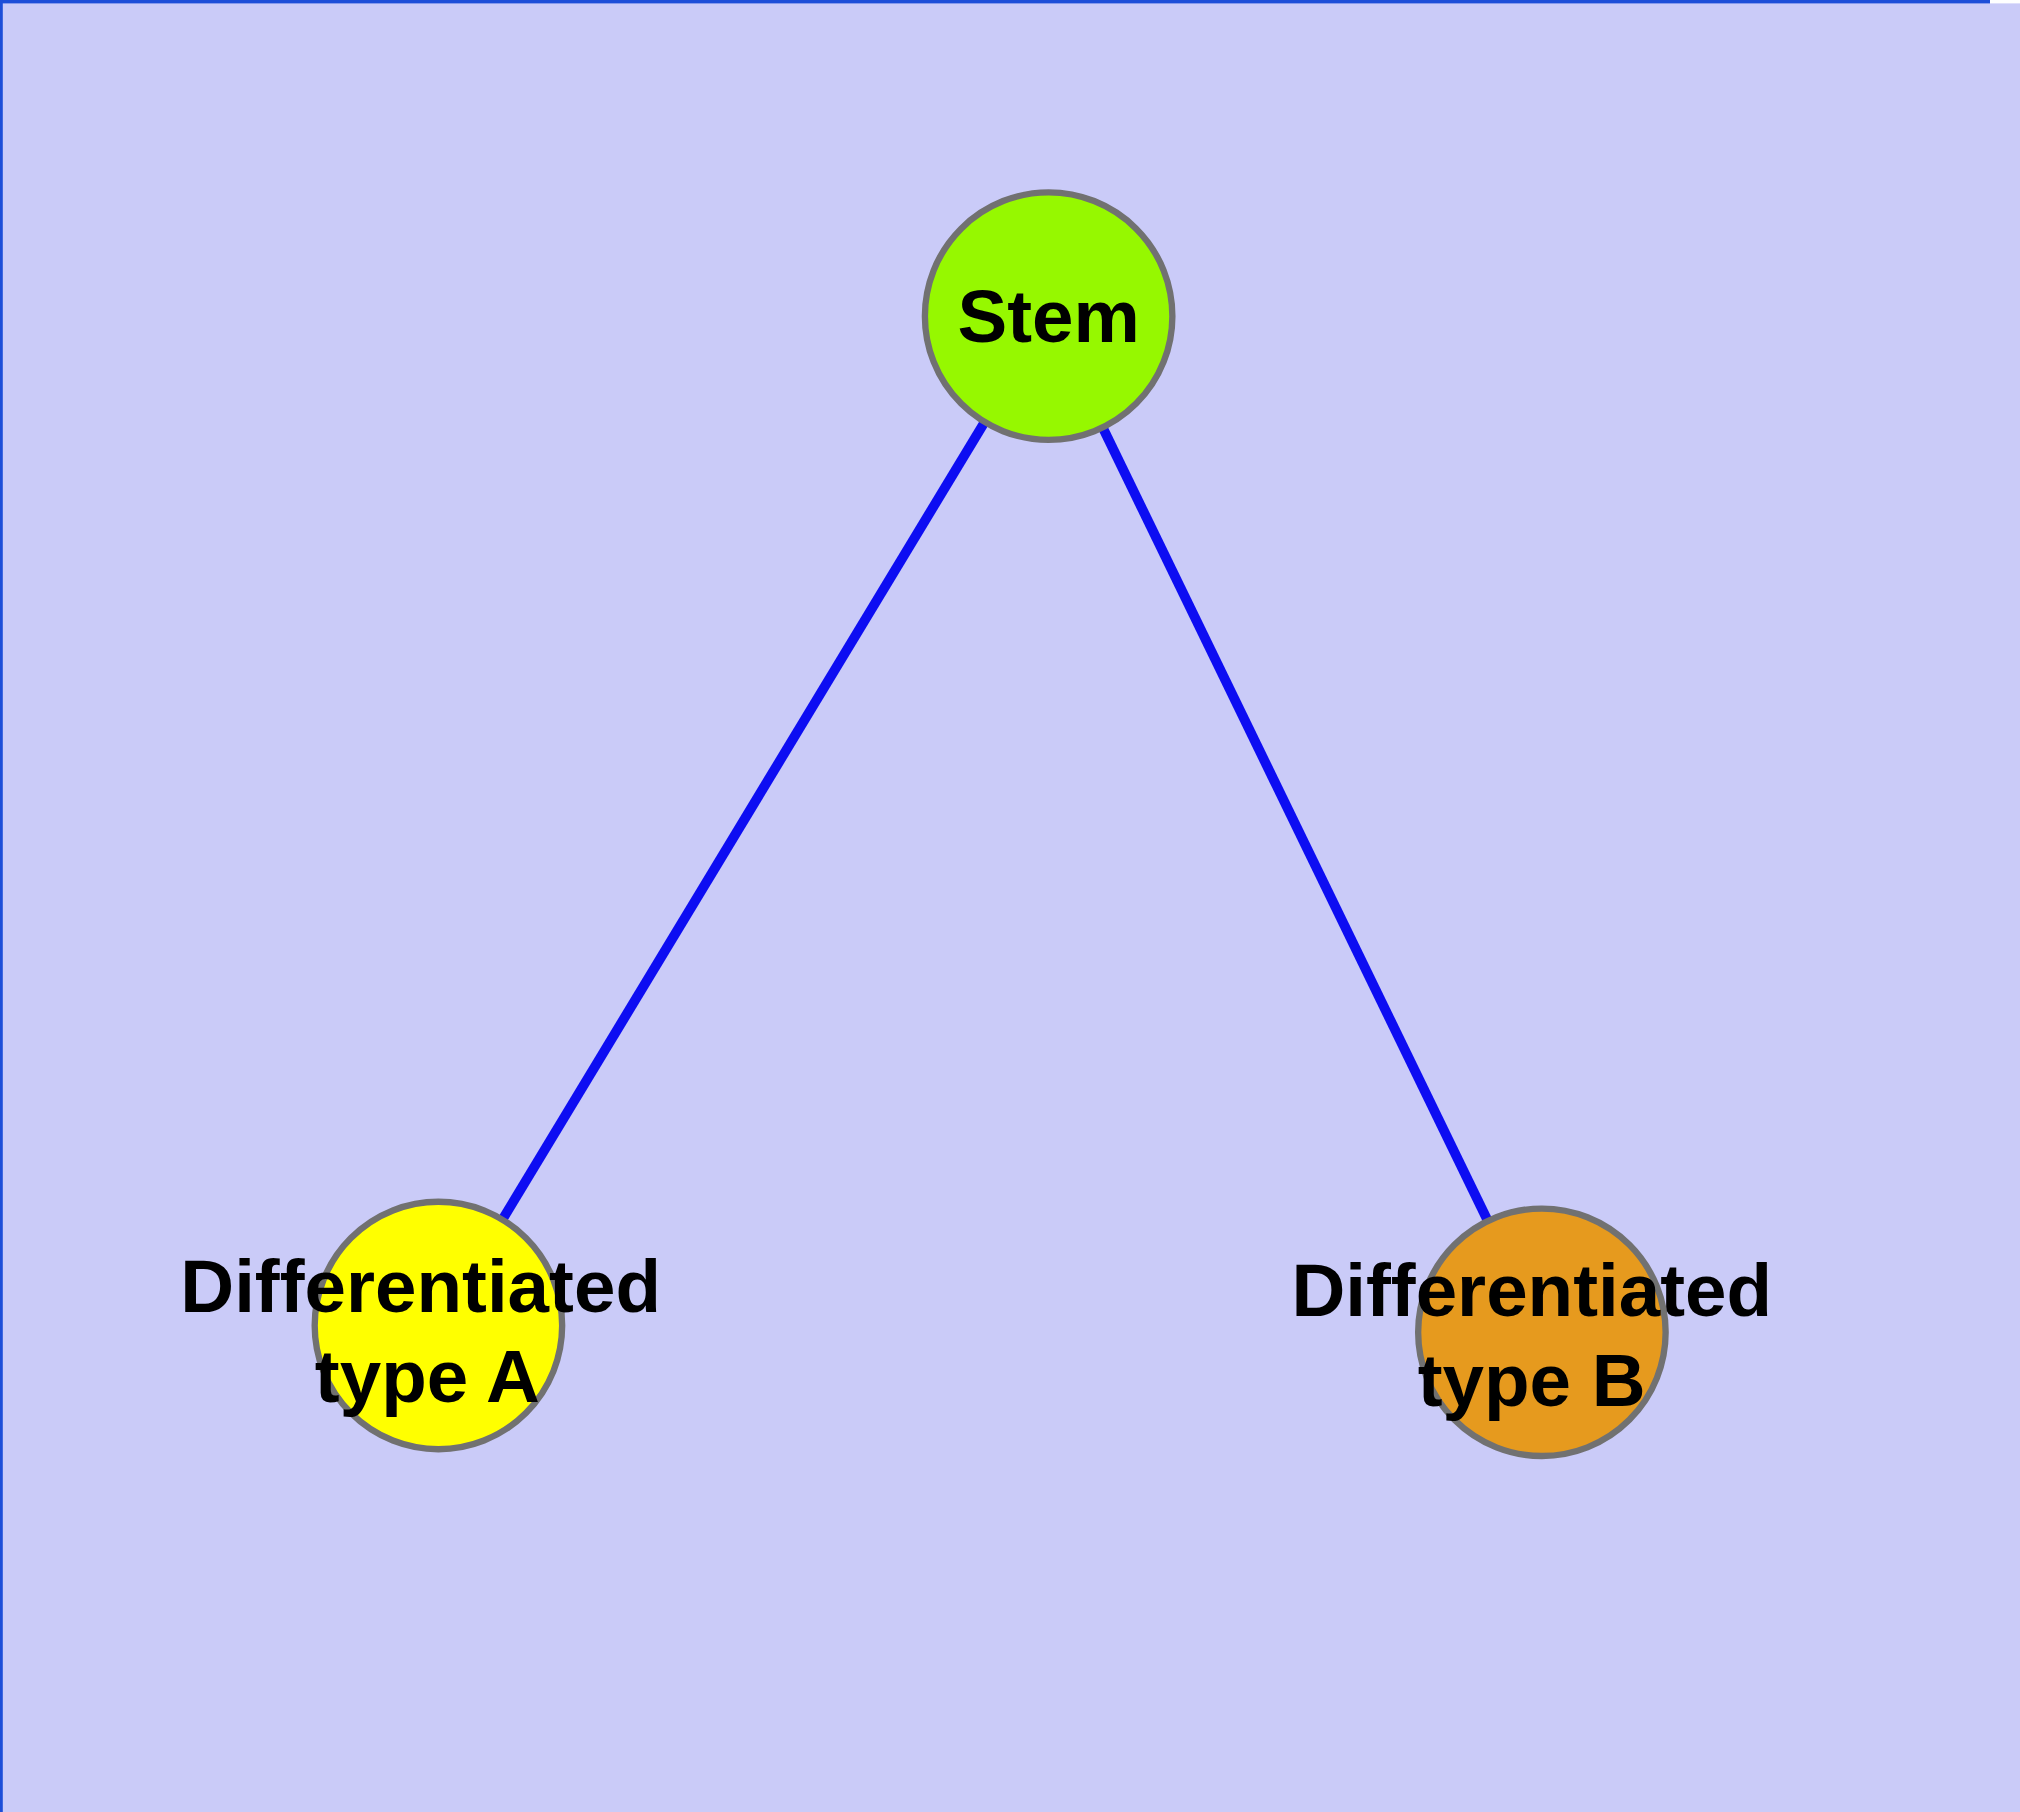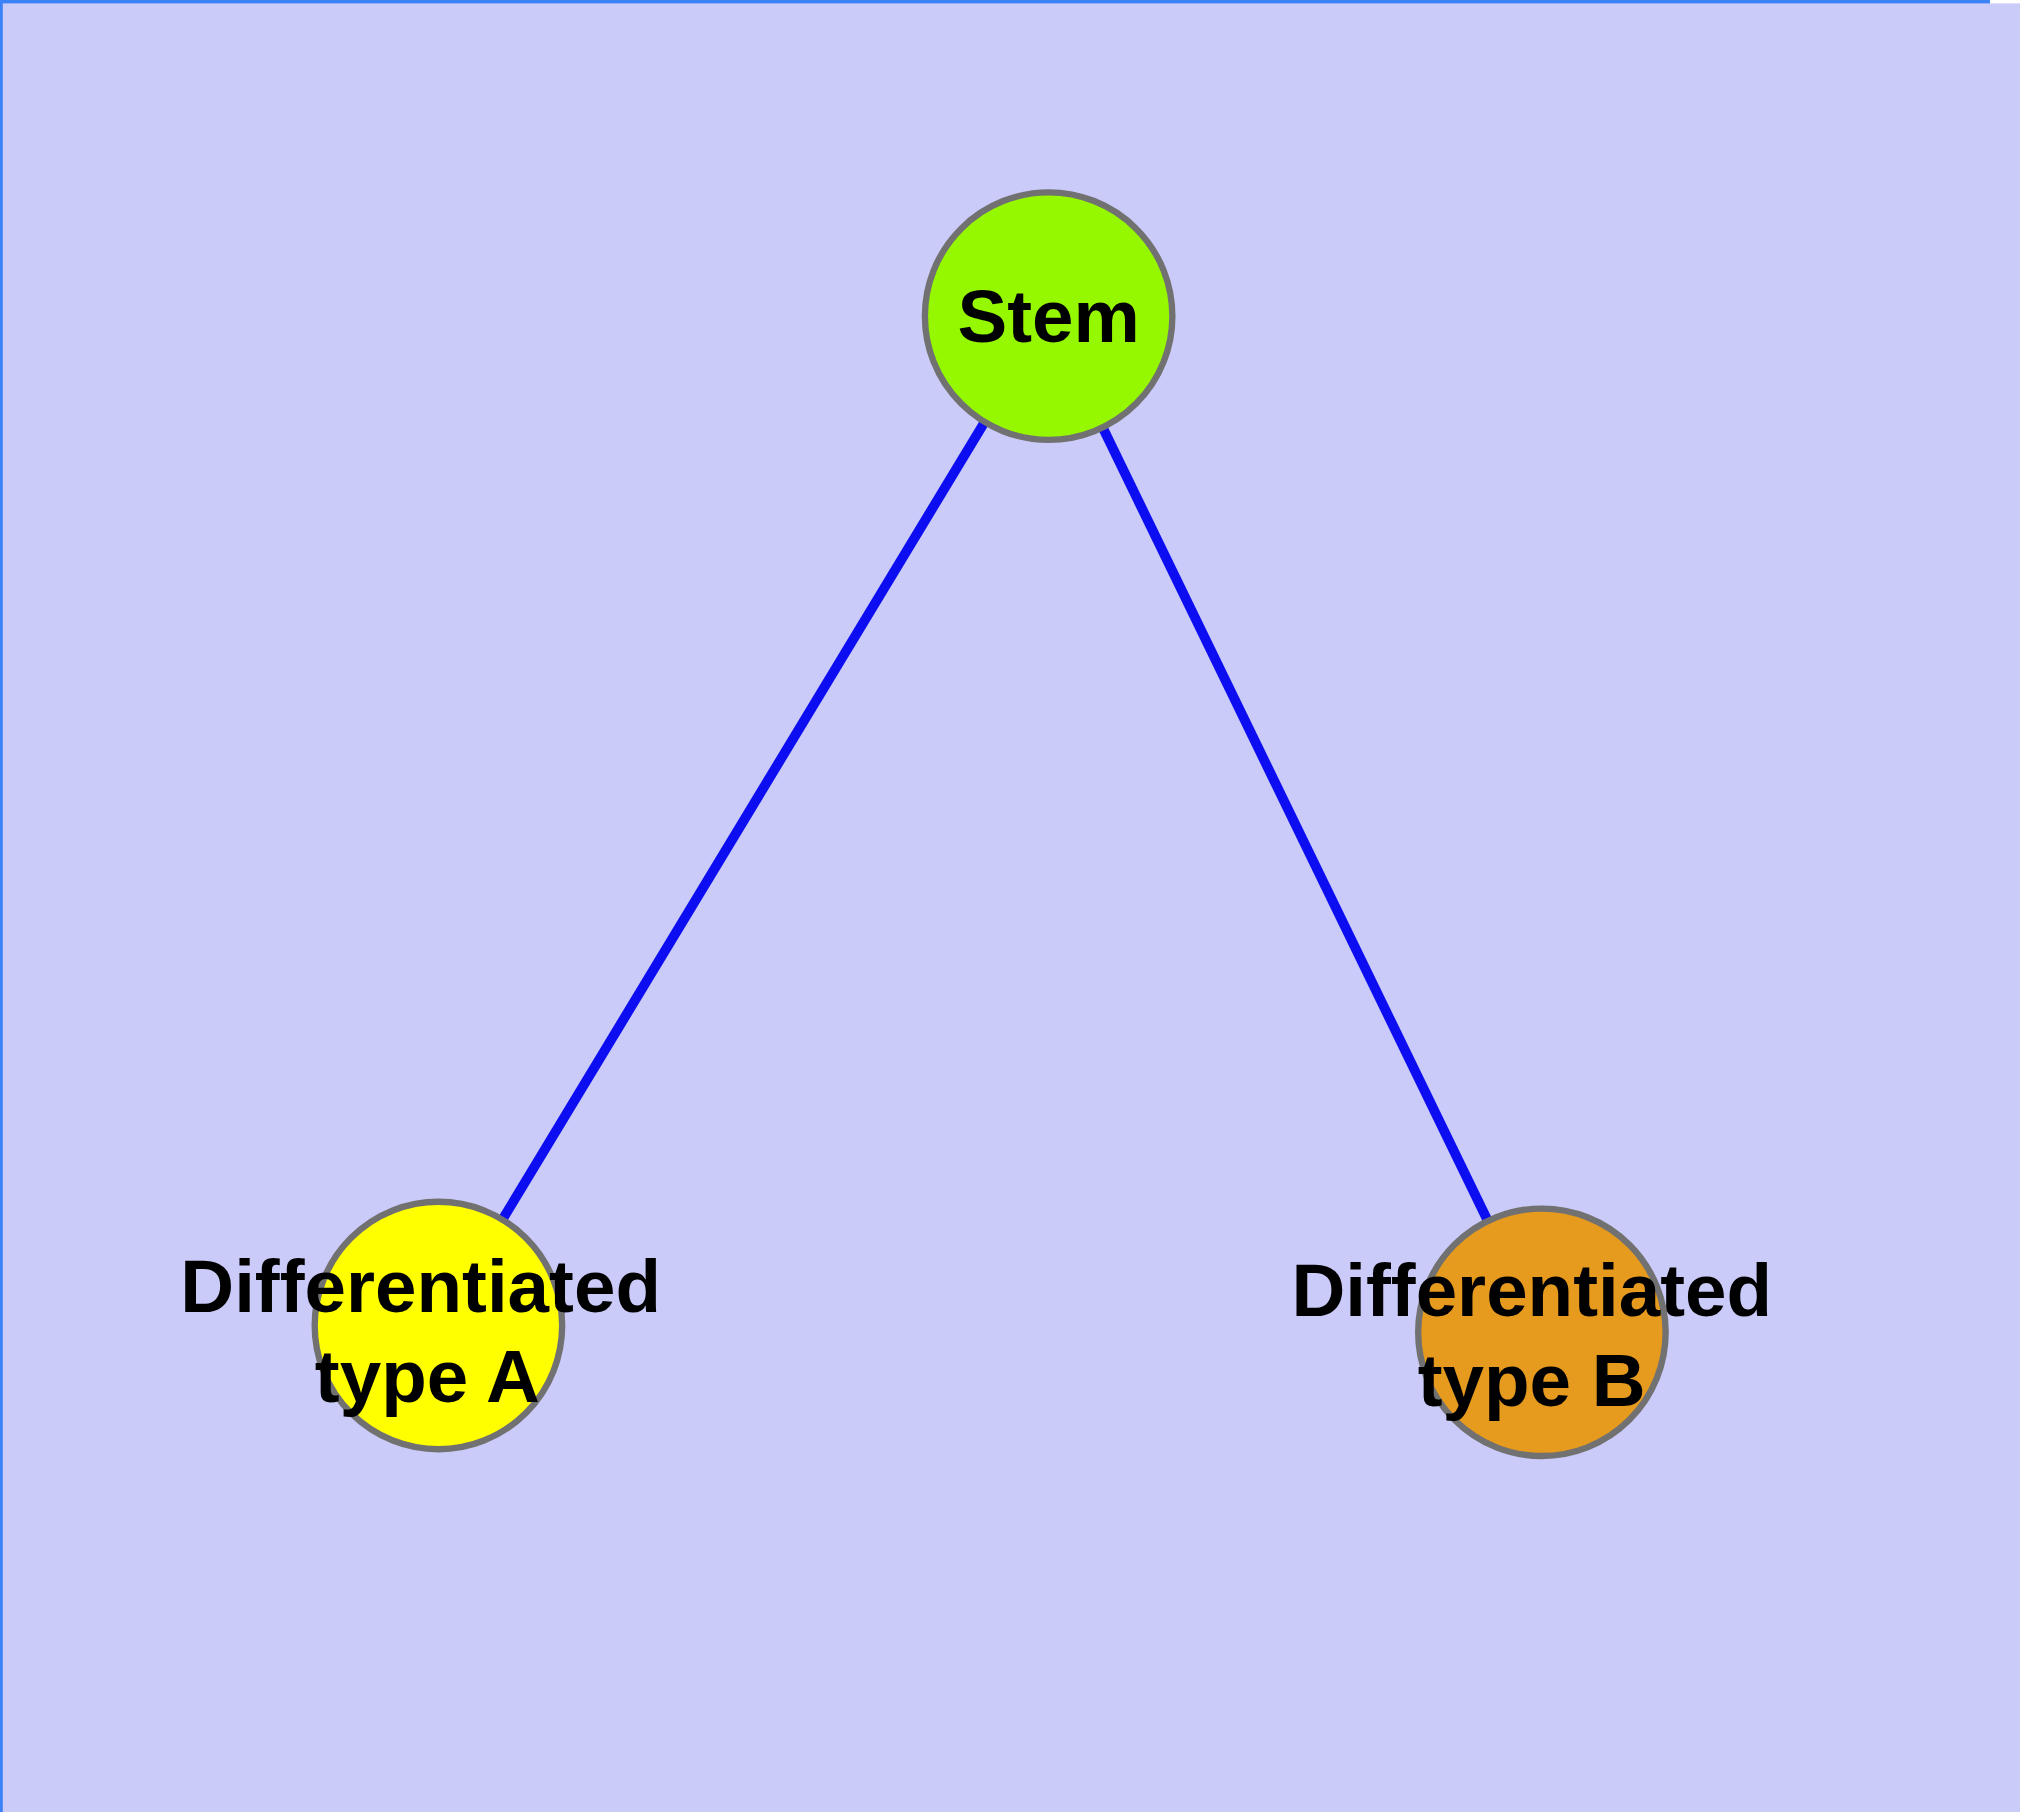--- a/index.html
+++ b/index.html
@@ -4,21 +4,21 @@
 <style>
   html, body {
     margin: 0;
     padding: 0;
     background: #ffffff;
   }
   .canvas-wrap {
     width: 1990px;
     height: 1812px;
     position: relative;
-    background: #3b82f6;
+    background: #1d4ed8;
   }
   svg.graph {
     display: block;
     width: 2021px;
     height: 1812px;
   }
   .node-label {
     font-family: "Liberation Sans", sans-serif;
     font-weight: bold;
     font-size: 88px;

